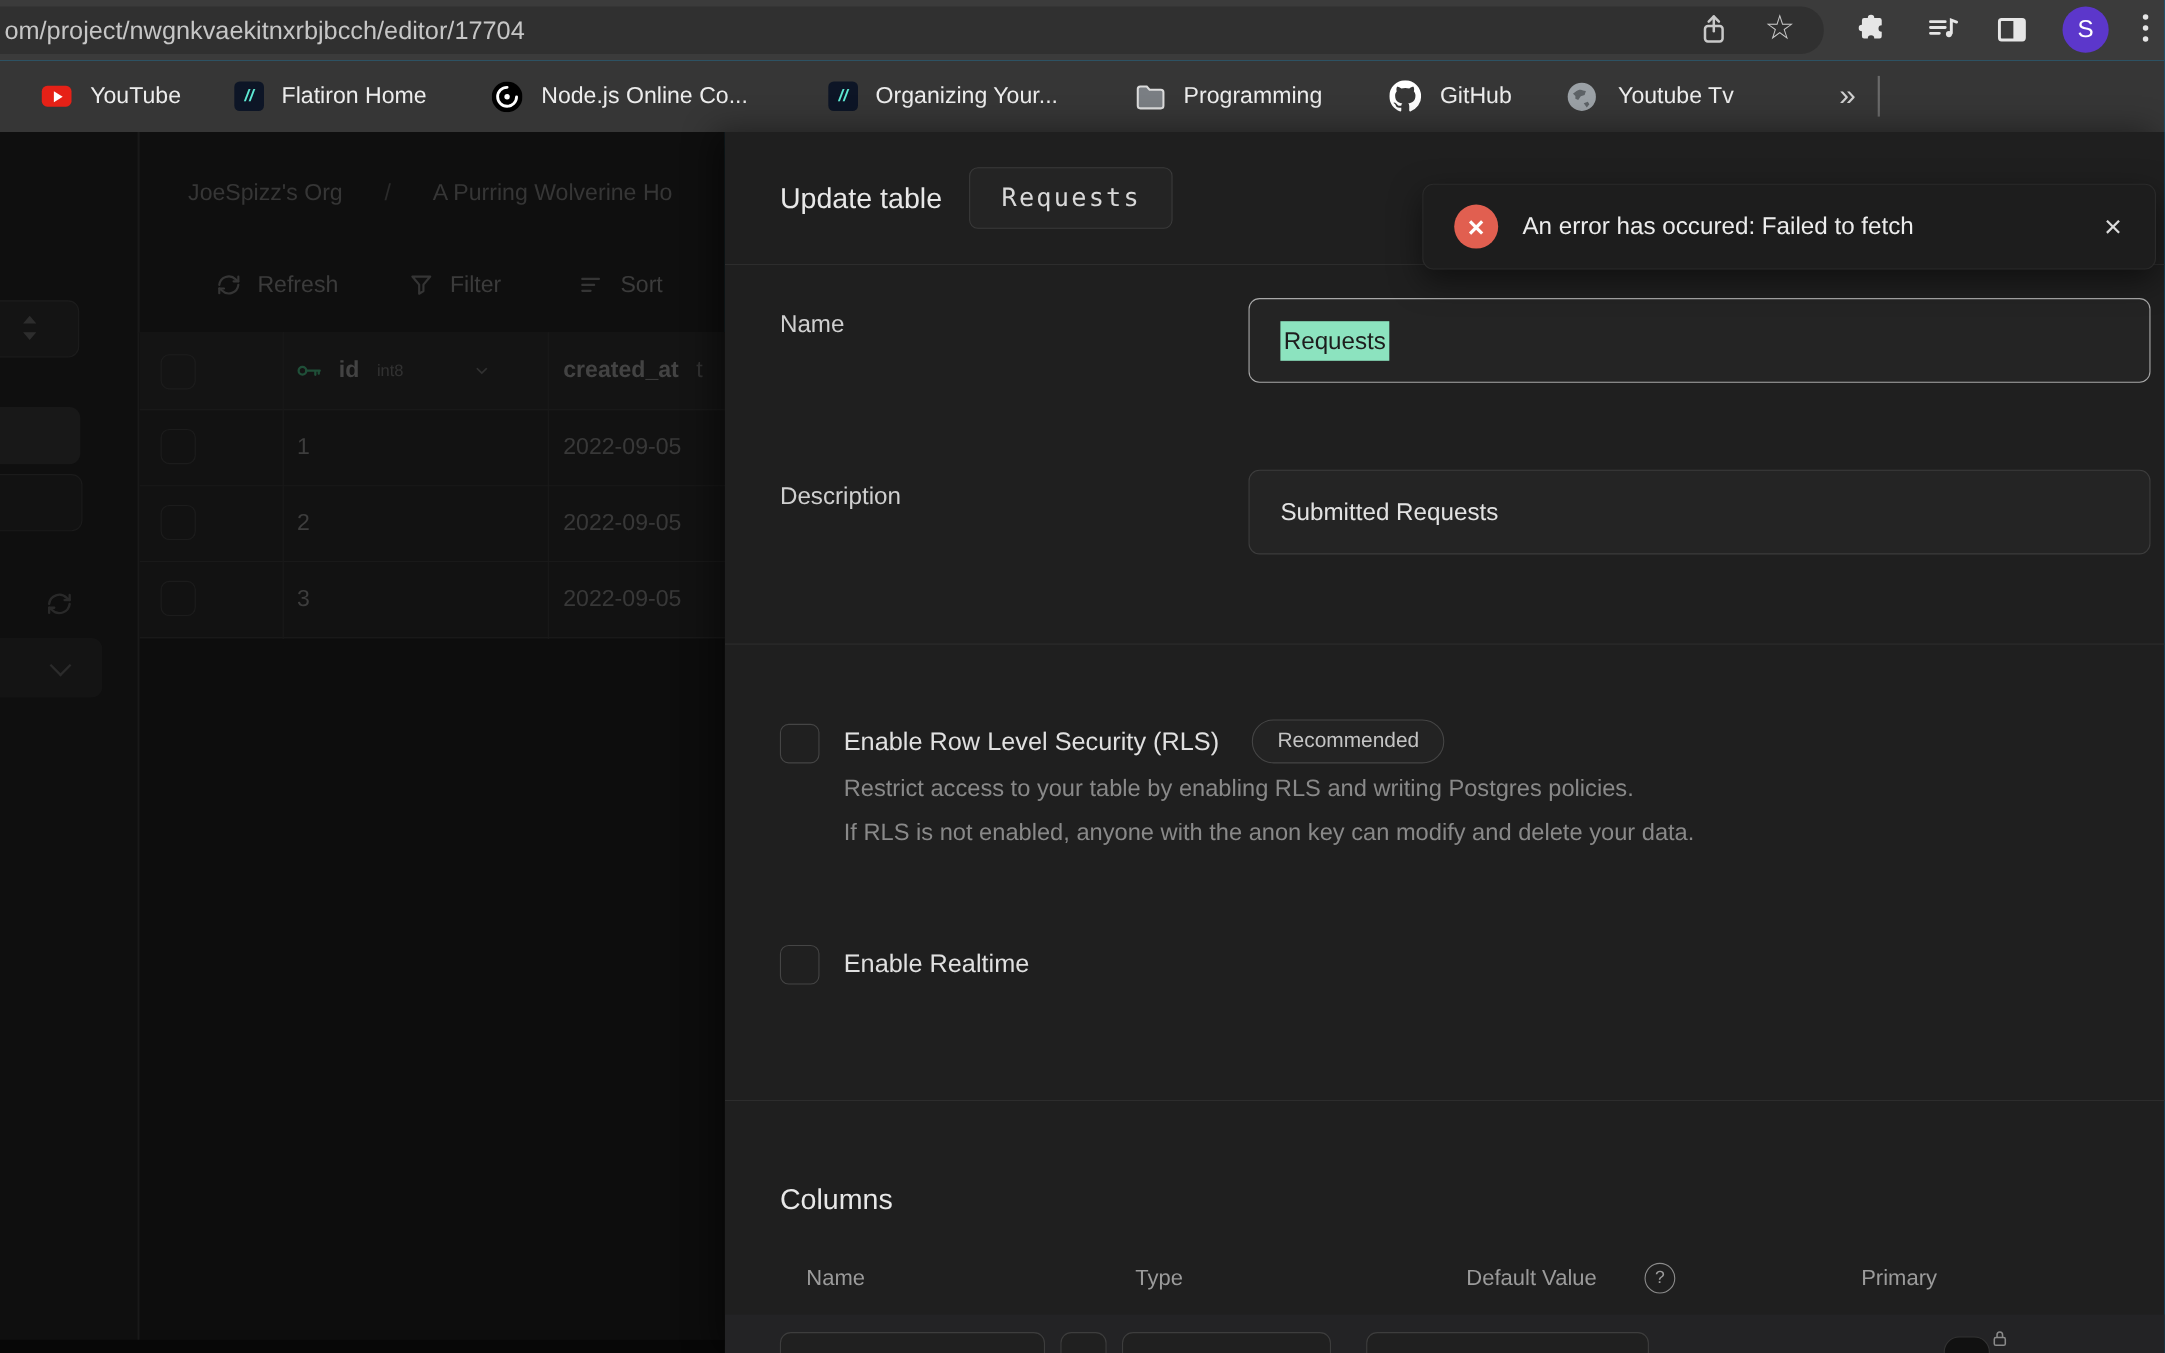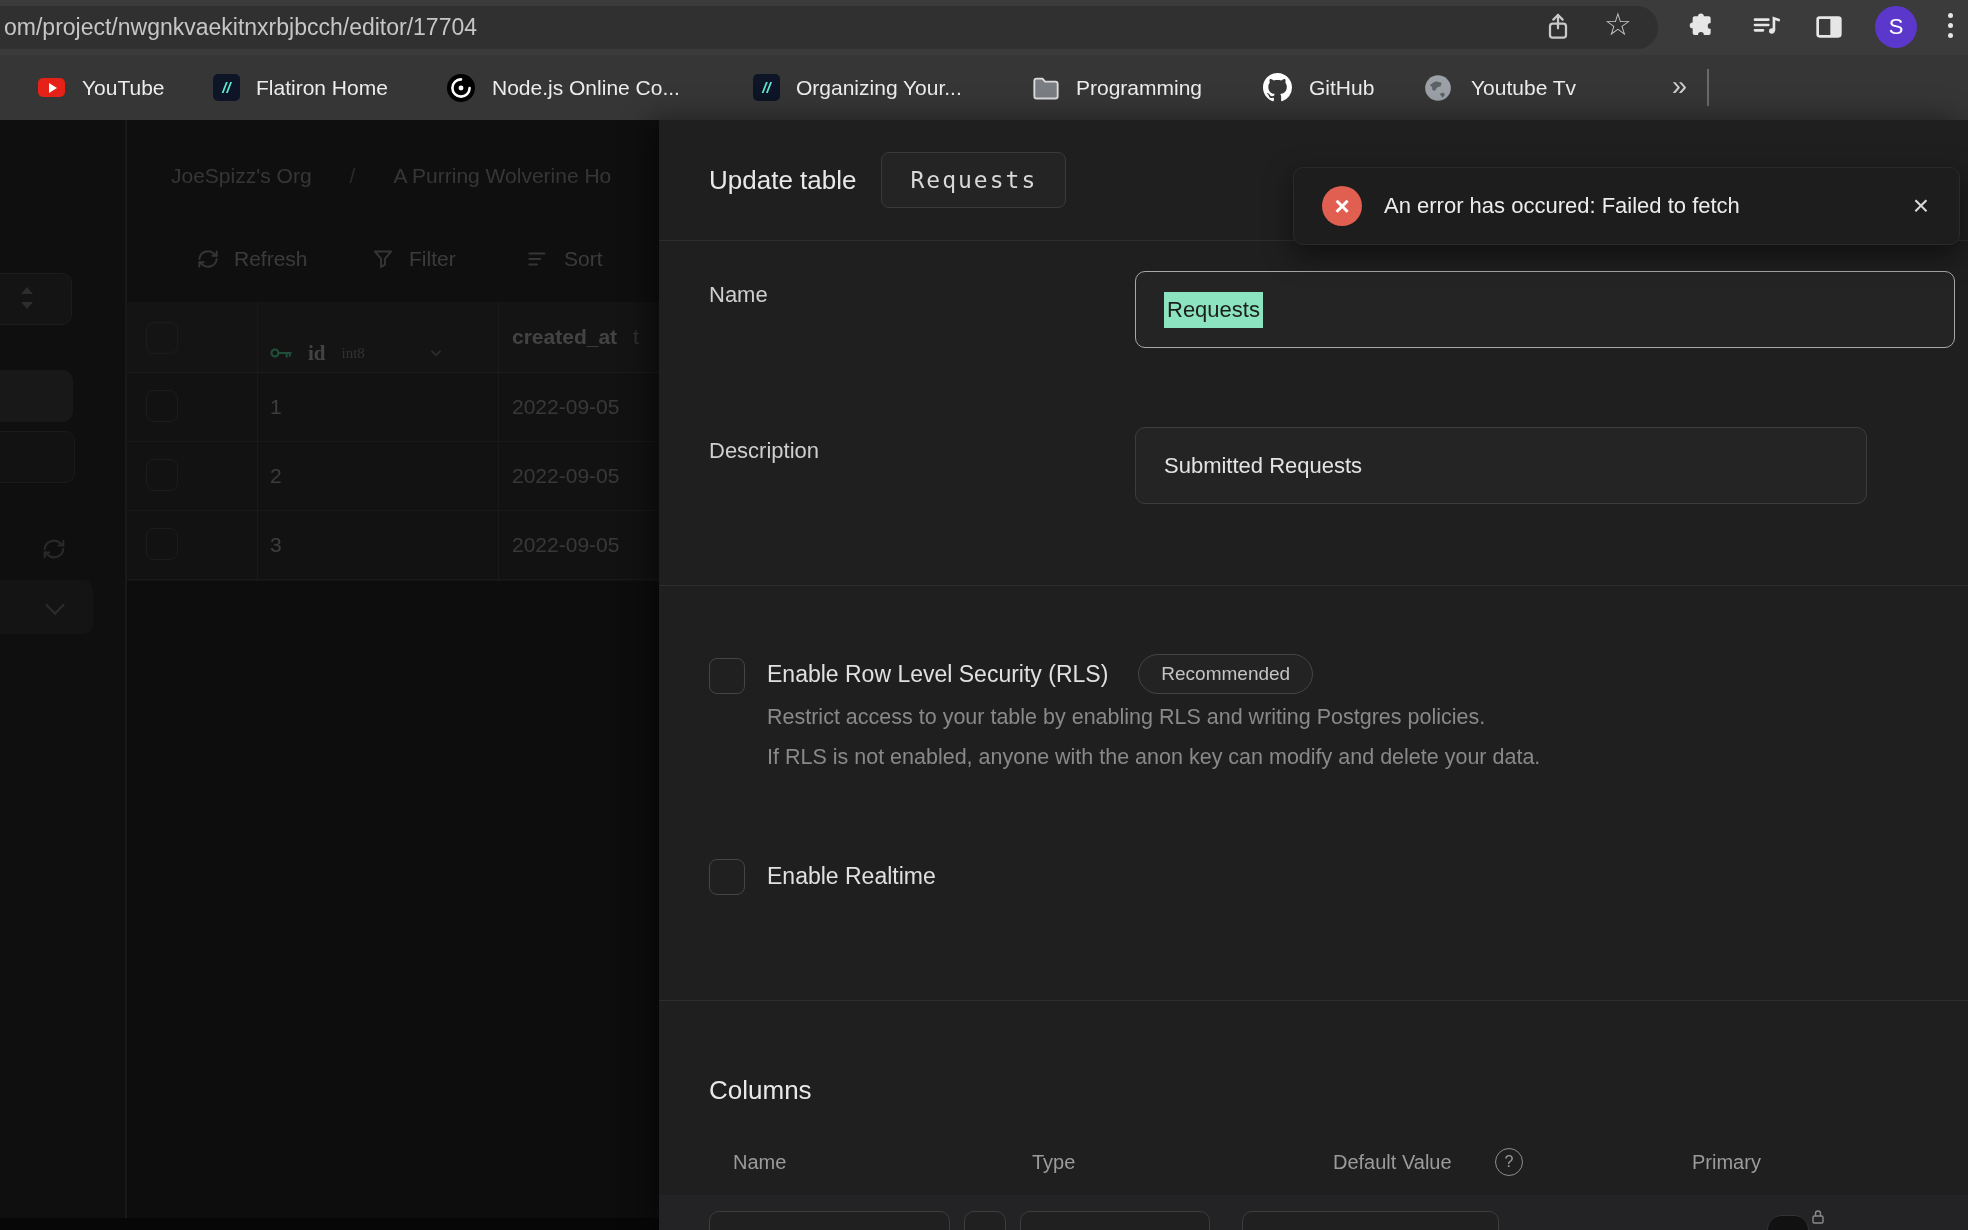--- a/index.html
+++ b/index.html
@@ -181,21 +181,21 @@
           </svg>
         </span>
         <span>Sort</span>
       </div>
     </div>
 
     <div class="ab" style="left:127px;top:182px;width:532px;height:279px;background:#1a1a1a;">
 
       <div class="ab" style="left:0;top:0;width:532px;height:70px;background:#1d1d1d;border-bottom:1px solid #262626;">
         <div class="ab chk-dim" style="left:19px;top:20px;width:30px;height:30px;"></div>
-        <div class="ab flex" style="left:141px;top:16px;height:70px;font-family:Liberation Serif, serif;">
+        <div class="ab flex" style="left:141px;top:0;height:70px;">
           <span style="margin-right:12px;">
             <svg width="28" height="26" viewBox="0 0 24 24" fill="none" stroke="#2c6e4e" stroke-width="1.9" stroke-linecap="round">
               <circle cx="5.5" cy="12" r="3.2"></circle>
                 <path d="M8.7 12H20M16.3 12v3.4M19.2 12v2.5"></path>
             </svg>
           </span>
           <span style="font-weight:700;color:#5e5e5e;font-size:21px;">id</span>
           <span style="color:#454545;font-size:15px;margin-left:16px;">int8</span>
           <span style="margin-left:62px;">
             <svg width="18" height="18" viewBox="0 0 24 24" fill="none" stroke="#454545" stroke-width="2">
@@ -243,21 +243,21 @@
       <span style="margin-left:25px;font-family:'DejaVu Sans Mono',monospace;font-size:23px;color:#d8d8d8;background:#242424;border:1px solid #3a3a3a;border-radius:8px;padding:14px 28px;letter-spacing:2px;">Requests</span>
     </div>
     <div class="ab divider" style="left:0;top:120px;width:1309px;"></div>
 
     <div class="ab" style="left:50px;top:162px;font-size:22px;color:#cfcfcf;">Name</div>
     <div class="ab field" style="left:476px;top:151px;width:820px;height:77px;border:1px solid #a8a8a8;">
       <span style="background:#8ce3bf;color:#1d1d1d;padding:5px 3px;">Requests</span>
     </div>
 
     <div class="ab" style="left:50px;top:318px;font-size:22px;color:#cfcfcf;">Description</div>
-    <div class="ab field" style="left:476px;top:307px;width:732px;height:77px;border:1px solid #3d3d3d;color:#e3e3e3;">
+    <div class="ab field" style="left:476px;top:307px;width:820px;height:77px;border:1px solid #3d3d3d;color:#e3e3e3;">
       <span>Submitted Requests</span>
     </div>
 
     <div class="ab divider" style="left:0;top:465px;width:1309px;"></div>
 
     <div class="ab chk" style="left:50px;top:538px;width:34px;height:34px;"></div>
     <div class="ab flex" style="left:108px;top:528px;height:52px;">
       <span style="color:#e0e0e0;font-size:23px;">Enable Row Level Security (RLS)</span>
       <span style="margin-left:30px;color:#c4c4c4;font-size:19px;border:1px solid #454545;border-radius:20px;padding:8px 22px;background:#232323;">Recommended</span>
     </div>

